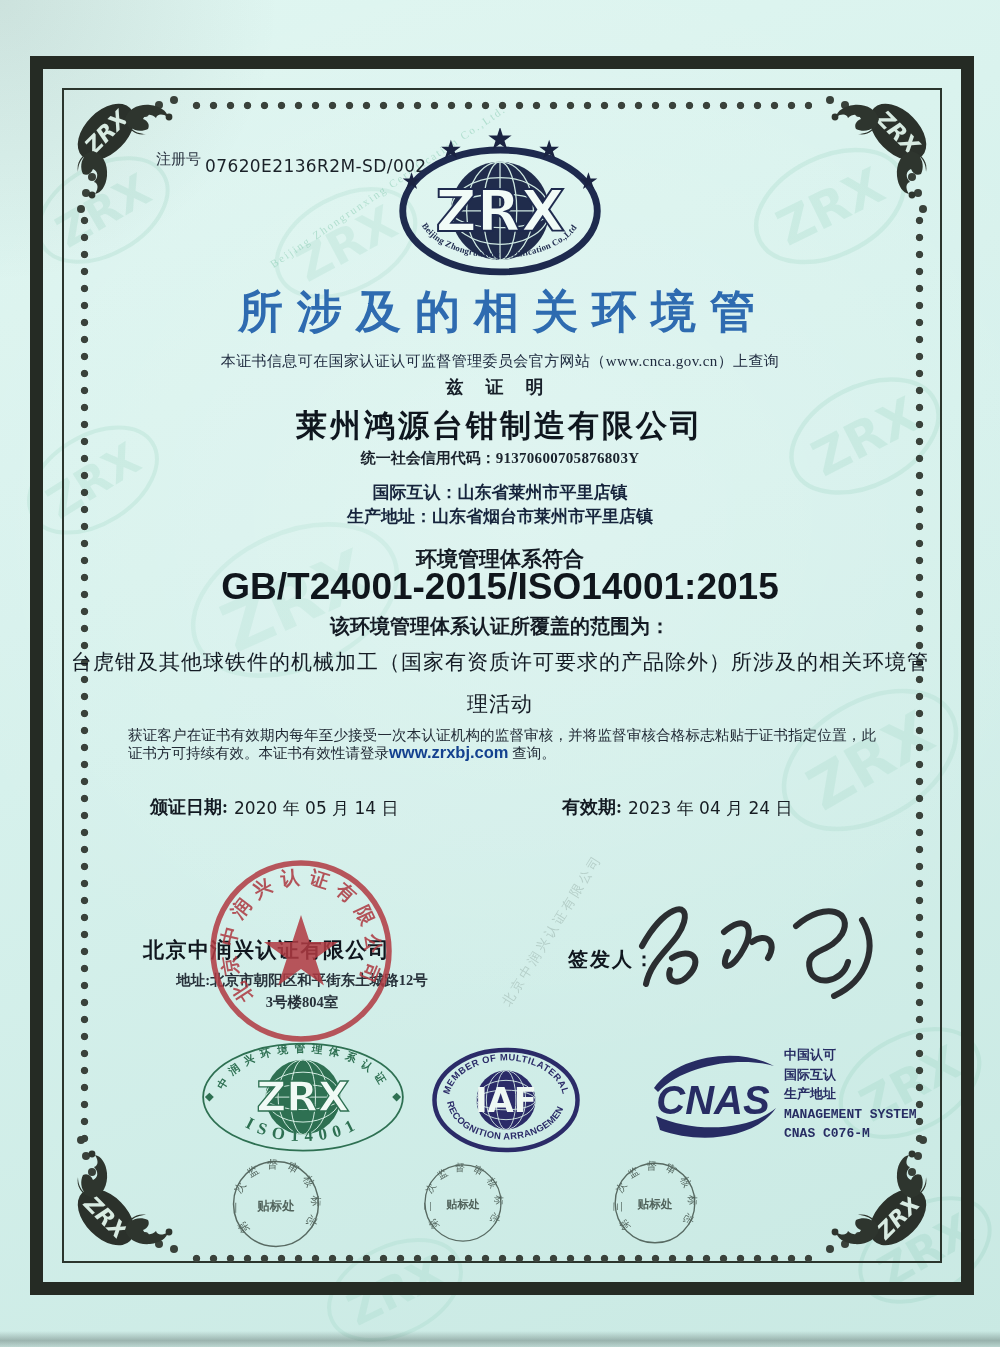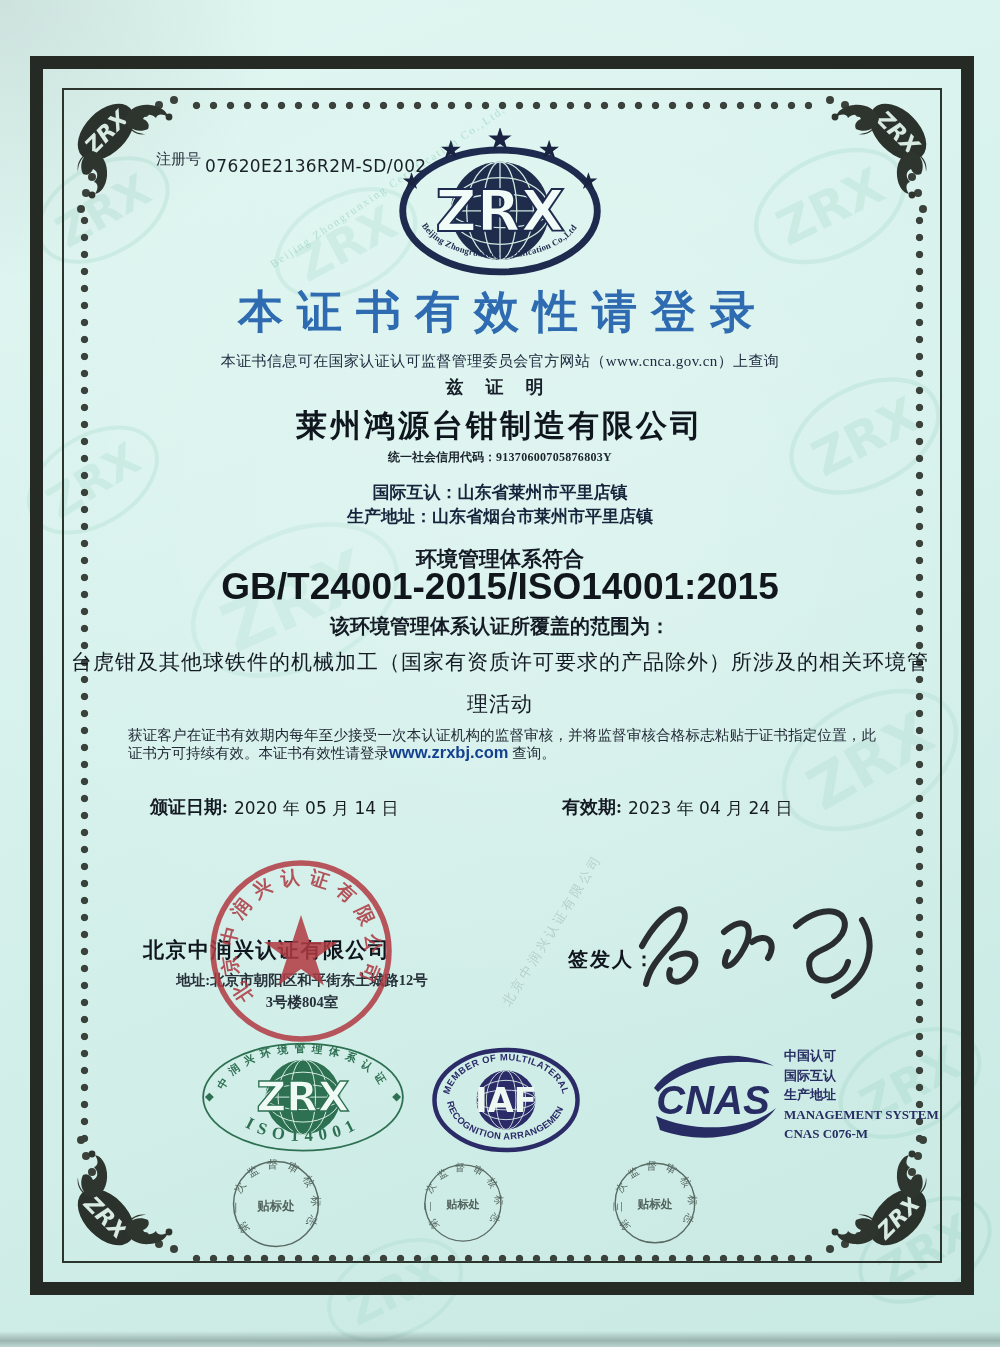--- a/index.html
+++ b/index.html
@@ -39,21 +39,21 @@
   .abs{position:absolute;}
   .ctr{left:0;right:0;text-align:center;}
   .reg-row{left:156px;top:150px;display:flex;align-items:flex-start;}
   .reg-label{font-size:15px;color:#2a3340;}
   .reg-no{font-family:"DejaVu Sans",sans-serif;font-size:17px;color:#1a2128;margin:6px 0 0 4px;letter-spacing:.4px;}
   .hdr-logo{left:388px;top:128px;width:226px;height:160px;}
   .title{top:282px;font-size:45px;font-weight:700;color:#2e6bb0;letter-spacing:14px;margin-left:7px;}
   .info-line{top:352px;font-size:15px;color:#202c40;letter-spacing:.4px;}
   .hereby{top:375px;font-size:18px;font-weight:700;letter-spacing:22px;margin-left:11px;color:#18202a;}
   .company{top:405px;font-size:31px;font-weight:600;letter-spacing:3px;color:#0f161e;}
-  .credit{top:449px;font-size:12px;font-weight:700;color:#1a222c;}
+  .credit{top:449px;font-size:15px;font-weight:700;color:#1a222c;}
   .credit .code{font-weight:700;letter-spacing:.3px;}
   .addr1{top:481px;font-size:17px;font-weight:600;color:#16243c;}
   .addr2{top:505px;font-size:17px;font-weight:600;color:#16243c;}
   .conform{top:545px;font-size:21px;font-weight:700;color:#141b24;}
   .standard{top:566px;font-family:"Liberation Sans","DejaVu Sans",sans-serif;font-size:37px;font-weight:700;color:#10161c;}
   .scope-intro{top:613px;font-size:20px;font-weight:700;color:#141b24;}
   .scope1{top:648px;font-size:21px;color:#141b24;letter-spacing:1px;}
   .scope2{top:690px;font-size:21px;color:#141b24;letter-spacing:1px;}
   .note{left:128px;width:748px;top:727px;font-size:14.5px;line-height:17px;text-align:justify;color:#222b36;}
   .note .url{font-family:"Liberation Sans","DejaVu Sans",sans-serif;font-weight:700;font-size:16.5px;color:#14418f;}
@@ -64,21 +64,21 @@
   .date-value{font-family:"DejaVu Sans",sans-serif;font-size:17px;color:#171d23;margin:4px 0 0 6px;}
   .issuer-name{left:143px;top:936px;font-size:21px;font-weight:700;letter-spacing:1.5px;color:#10161e;}
   .issuer-addr{left:130px;width:344px;text-align:center;font-size:14.5px;font-weight:600;color:#27313a;}
   .ia1{top:971px;} .ia2{top:993px;}
   .signer-label{left:568px;top:946px;font-size:20px;font-weight:700;letter-spacing:2px;color:#10161e;}
   .signature{left:628px;top:888px;width:268px;height:122px;}
   .stamp{left:204px;top:854px;width:194px;height:194px;opacity:.85;}
   .logo-green{left:196px;top:1040px;width:214px;height:116px;}
   .logo-iaf{left:430px;top:1044px;width:152px;height:112px;}
   .logo-cnas{left:650px;top:1052px;width:130px;height:92px;}
-  .cnas-text{left:784px;top:1046px;width:170px;font-family:Liberation Serif, serif;
+  .cnas-text{left:784px;top:1046px;width:170px;font-family:Liberation Mono, monospace;
     font-size:13px;line-height:19.5px;color:#272c63;font-weight:600;white-space:nowrap;}
   .stk{position:absolute;opacity:.85;}
   .stk0{left:228px;top:1156px;width:96px;height:96px;}
   .stk1{left:420px;top:1160px;width:86px;height:86px;}
   .stk2{left:610px;top:1158px;width:90px;height:90px;}
 </style>
 </head>
 <body>
 
 <div class="photo">
@@ -260,21 +260,21 @@
       <use href="#star5" transform="translate(64,22) scale(1.05)"></use>
       <use href="#star5" transform="translate(164,22) scale(1.05)"></use>
       <use href="#star5" transform="translate(24,54) scale(0.95)"></use>
       <use href="#star5" transform="translate(204,54) scale(0.95)"></use>
     </g>
     <text font-size="9" font-weight="bold" fill="#1e2a4e" letter-spacing="0.2" font-family="Liberation Serif,serif">
       <textPath href="#arc-hdr" startOffset="50%" text-anchor="middle">Beijing Zhongrunxing Certification Co.,Ltd.</textPath>
     </text>
   </svg>
 
-  <div class="abs ctr title">本证书有效性请登录</div>
+  <div class="abs ctr title">所涉及的相关环境管</div>
   <div class="abs ctr info-line">本证书信息可在国家认证认可监督管理委员会官方网站（www.cnca.gov.cn）上查询</div>
   <div class="abs ctr hereby">兹证明</div>
 
   <div class="abs ctr company">莱州鸿源台钳制造有限公司</div>
   <div class="abs ctr credit">
     <span>统一社会信用代码：</span><span class="code">91370600705876803Y</span>
   </div>
   <div class="abs ctr addr1">国际互认：山东省莱州市平里店镇</div>
   <div class="abs ctr addr2">生产地址：山东省烟台市莱州市平里店镇</div>
 

